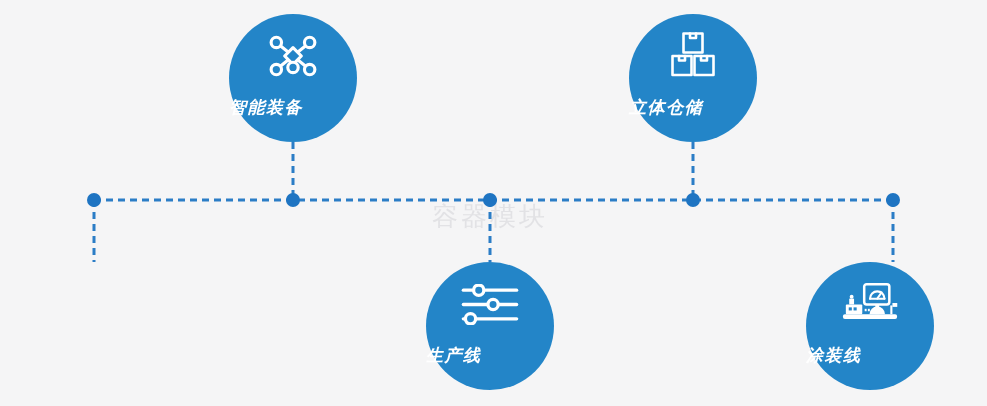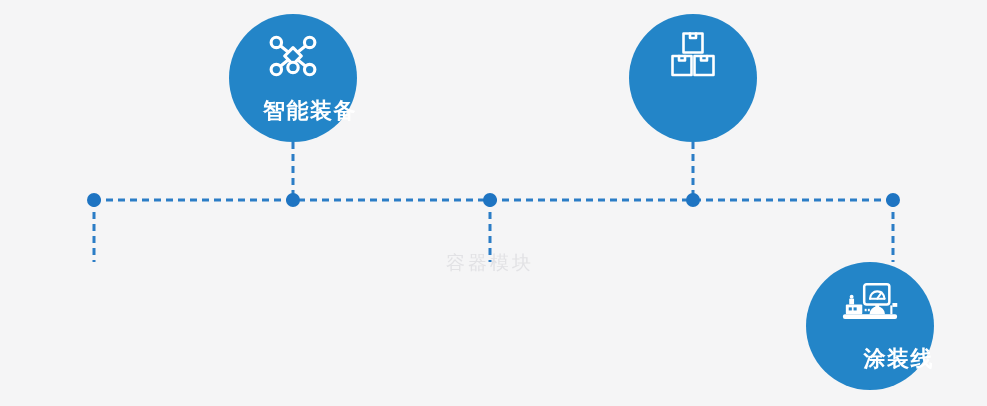--- a/index.html
+++ b/index.html
@@ -3,33 +3,34 @@
 <meta charset="utf-8">
 <style>
   html,body{margin:0;padding:0;background:#f5f5f6;}
   .stage{
     position:relative;width:987px;height:406px;overflow:hidden;
     background:var(--c-background,#f5f5f6);
     font-family:"Liberation Sans",sans-serif;
   }
   .watermark{
     position:absolute;left:490px;top:216px;transform:translate(-50%,-50%);
-    font-size:19px;letter-spacing:3px;color:var(--c-watermark,#e2e2e5);
-    user-select:none;white-space:nowrap;margin-top:47px;
+    font-size:26px;letter-spacing:3px;color:var(--c-watermark,#e2e2e5);
+    user-select:none;white-space:nowrap;
   }
   .connectors{position:absolute;left:0;top:0;}
   .node{
     position:absolute;width:128px;height:128px;border-radius:50%;
     background:var(--c-circle,#2385c8);
   }
   .node .icon{position:absolute;left:50%;transform:translateX(-50%);display:block;}
   .node .label{
-    position:absolute;left:0;right:0;top:82px;text-align:right;
-    color:var(--c-label,#ffffff);font-size:22px;font-weight:bold;letter-spacing:1.5px;
+    position:absolute;left:0;right:0;top:82px;text-align:left;
+    color:var(--c-label,#ffffff);font-size:17px;font-weight:bold;letter-spacing:1.5px;
     white-space:nowrap;
+    font-style:italic;
   }
   .ic{stroke:#fff;fill:none;stroke-linecap:round;stroke-linejoin:round;}
   .mask{fill:var(--c-circle,#2385c8);}
   .wfill{fill:#fff;stroke:none;}
   .bfill{fill:var(--c-circle,#2385c8);stroke:none;}
 </style>
 </head>
 <body>
 
 <div class="stage">
@@ -74,23 +75,37 @@
     <svg class="icon" style="top:18px;" width="44" height="46" viewBox="0 0 44 46" aria-hidden="true">
       <g class="ic" stroke-width="2.6">
         <rect x="12.5" y="1.5" width="19" height="19"></rect>
         <path d="M19 1.5 v4.5 h6 v-4.5"></path>
         <rect x="1.5" y="24" width="19" height="19"></rect>
         <path d="M8 24 v4.5 h6 v-4.5"></path>
         <rect x="23.5" y="24" width="19" height="19"></rect>
         <path d="M30 24 v4.5 h6 v-4.5"></path>
       </g>
     </svg>
+    <span class="label">立体仓储</span>
   </div>
 
 
+  <div class="node" style="left:426px;top:262px;">
+    <svg class="icon" style="top:22px;" width="58" height="41" viewBox="0 0 56 40" aria-hidden="true">
+      <g class="ic" stroke-width="3.2">
+        <path d="M2 6 H54"></path>
+        <path d="M2 20 H54"></path>
+        <path d="M2 34 H54"></path>
+        <circle class="mask" cx="17" cy="6" r="5"></circle>
+        <circle class="mask" cx="31" cy="20" r="5"></circle>
+        <circle class="mask" cx="9" cy="34" r="5"></circle>
+      </g>
+    </svg>
+    <span class="label">生产线</span>
+  </div>
 
   <div class="node" style="left:806px;top:262px;">
     <svg class="icon" style="top:20px;" width="58" height="43" viewBox="0 0 60 44" aria-hidden="true">
       <rect class="wfill" x="2" y="33" width="56" height="5" rx="2"></rect>
       <rect class="ic" x="24" y="2" width="26" height="21" rx="2.5" stroke-width="2.6"></rect>
       <path class="ic" d="M30 17 A7.5 7.5 0 0 1 45 17" stroke-width="2.2"></path>
       <path class="ic" d="M30 17 H45" stroke-width="2"></path>
       <path class="ic" d="M37.5 17 L42 10.5" stroke-width="2"></path>
       <rect class="wfill" x="35.5" y="23" width="4" height="10"></rect>
       <path class="wfill" d="M29.5 33 A8 8 0 0 1 45.5 33 Z"></path>

